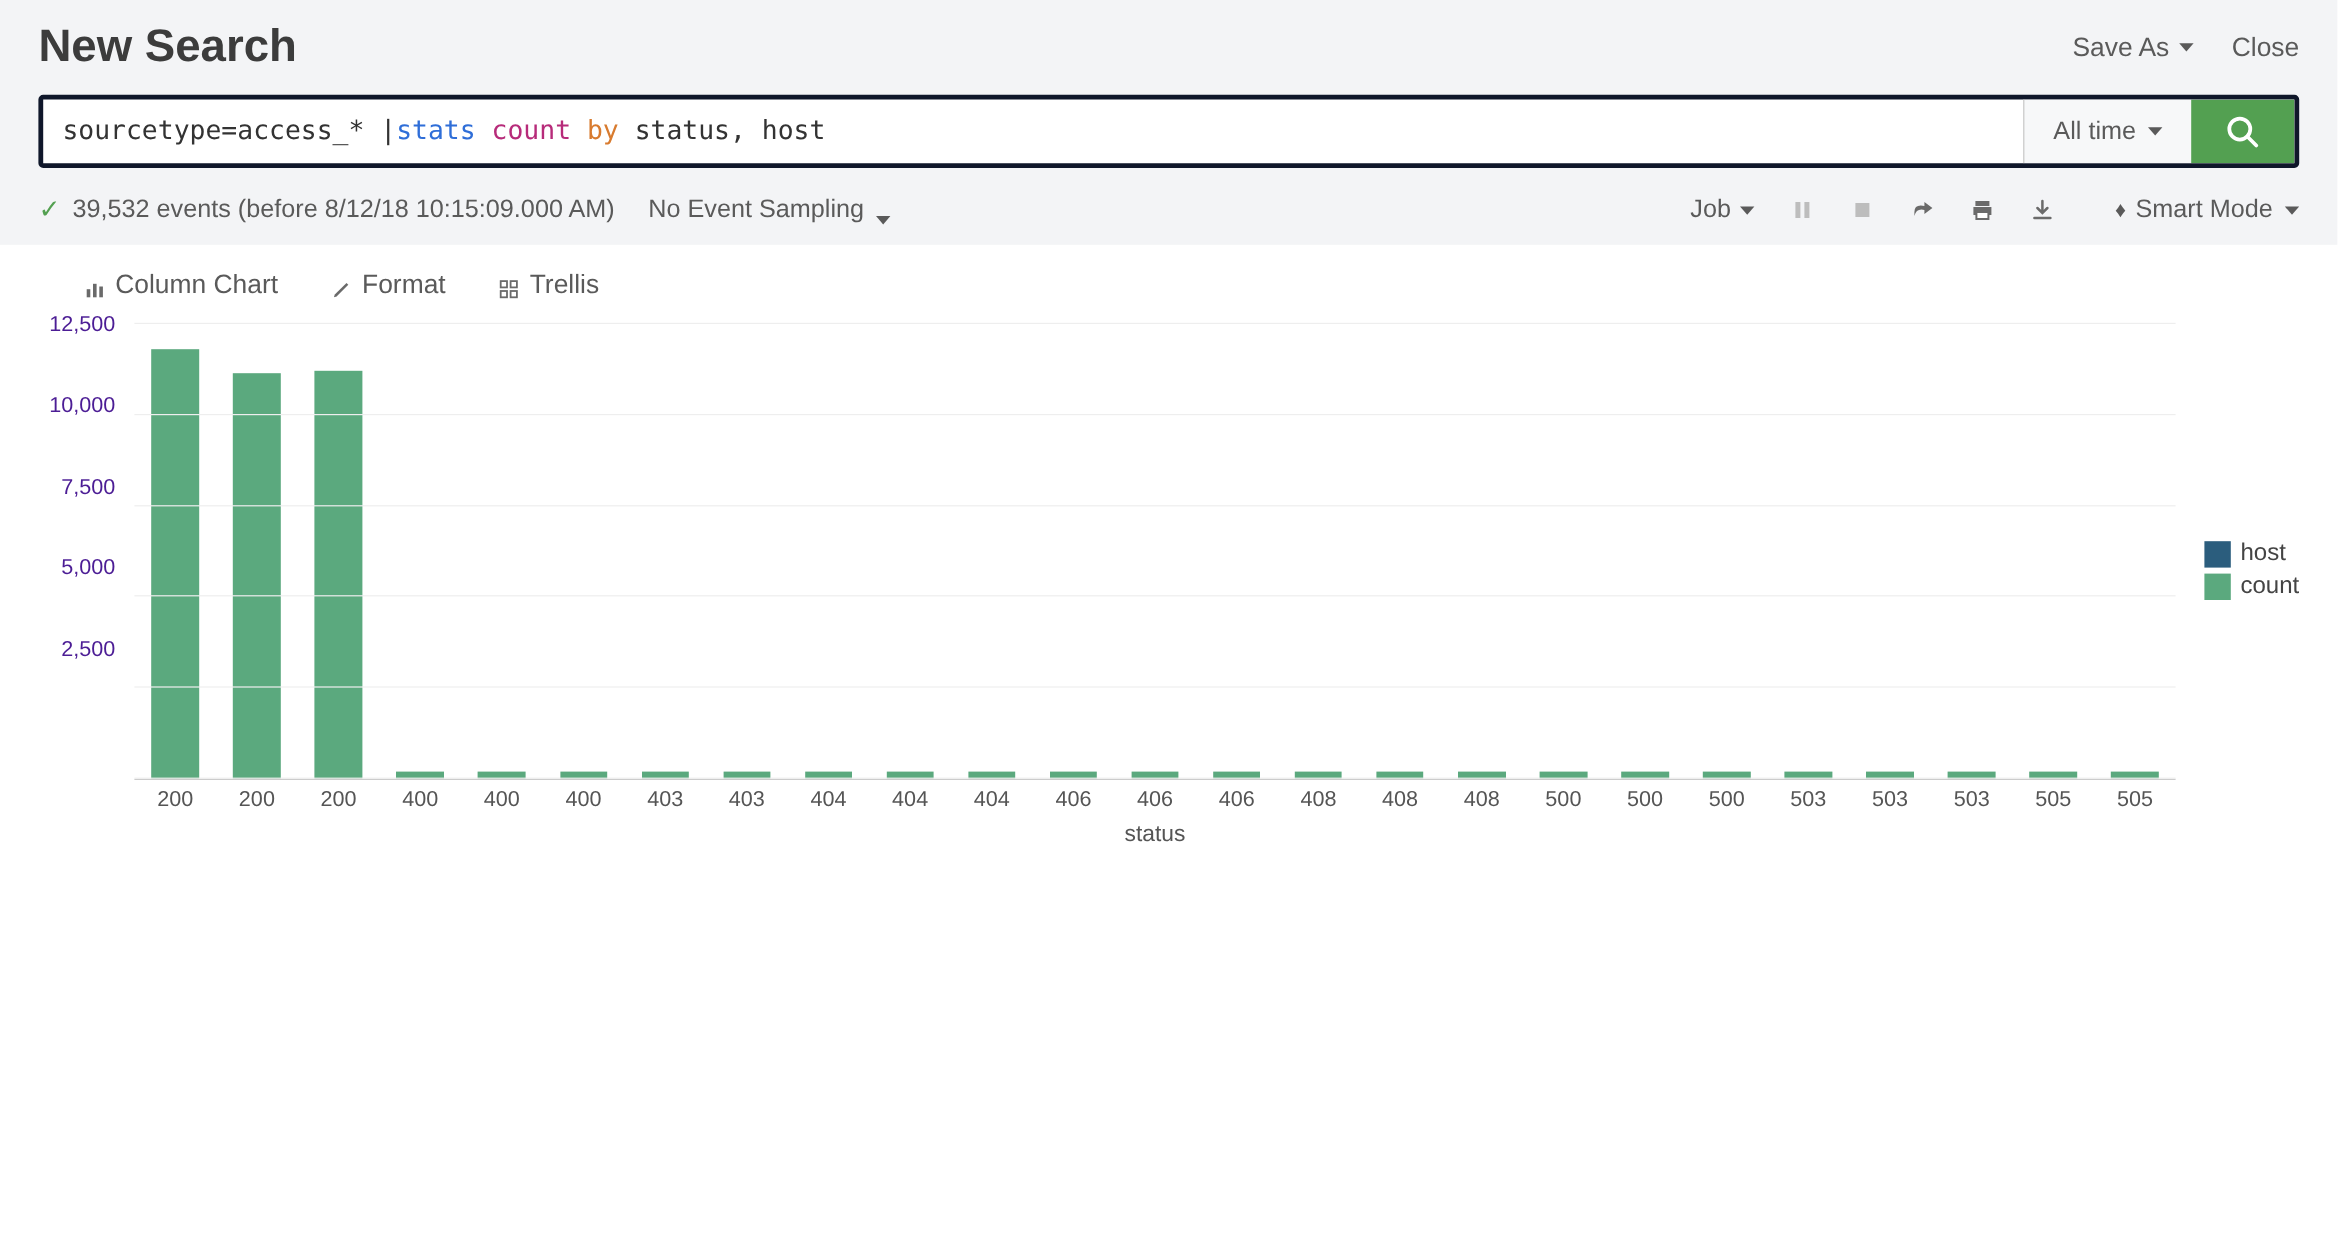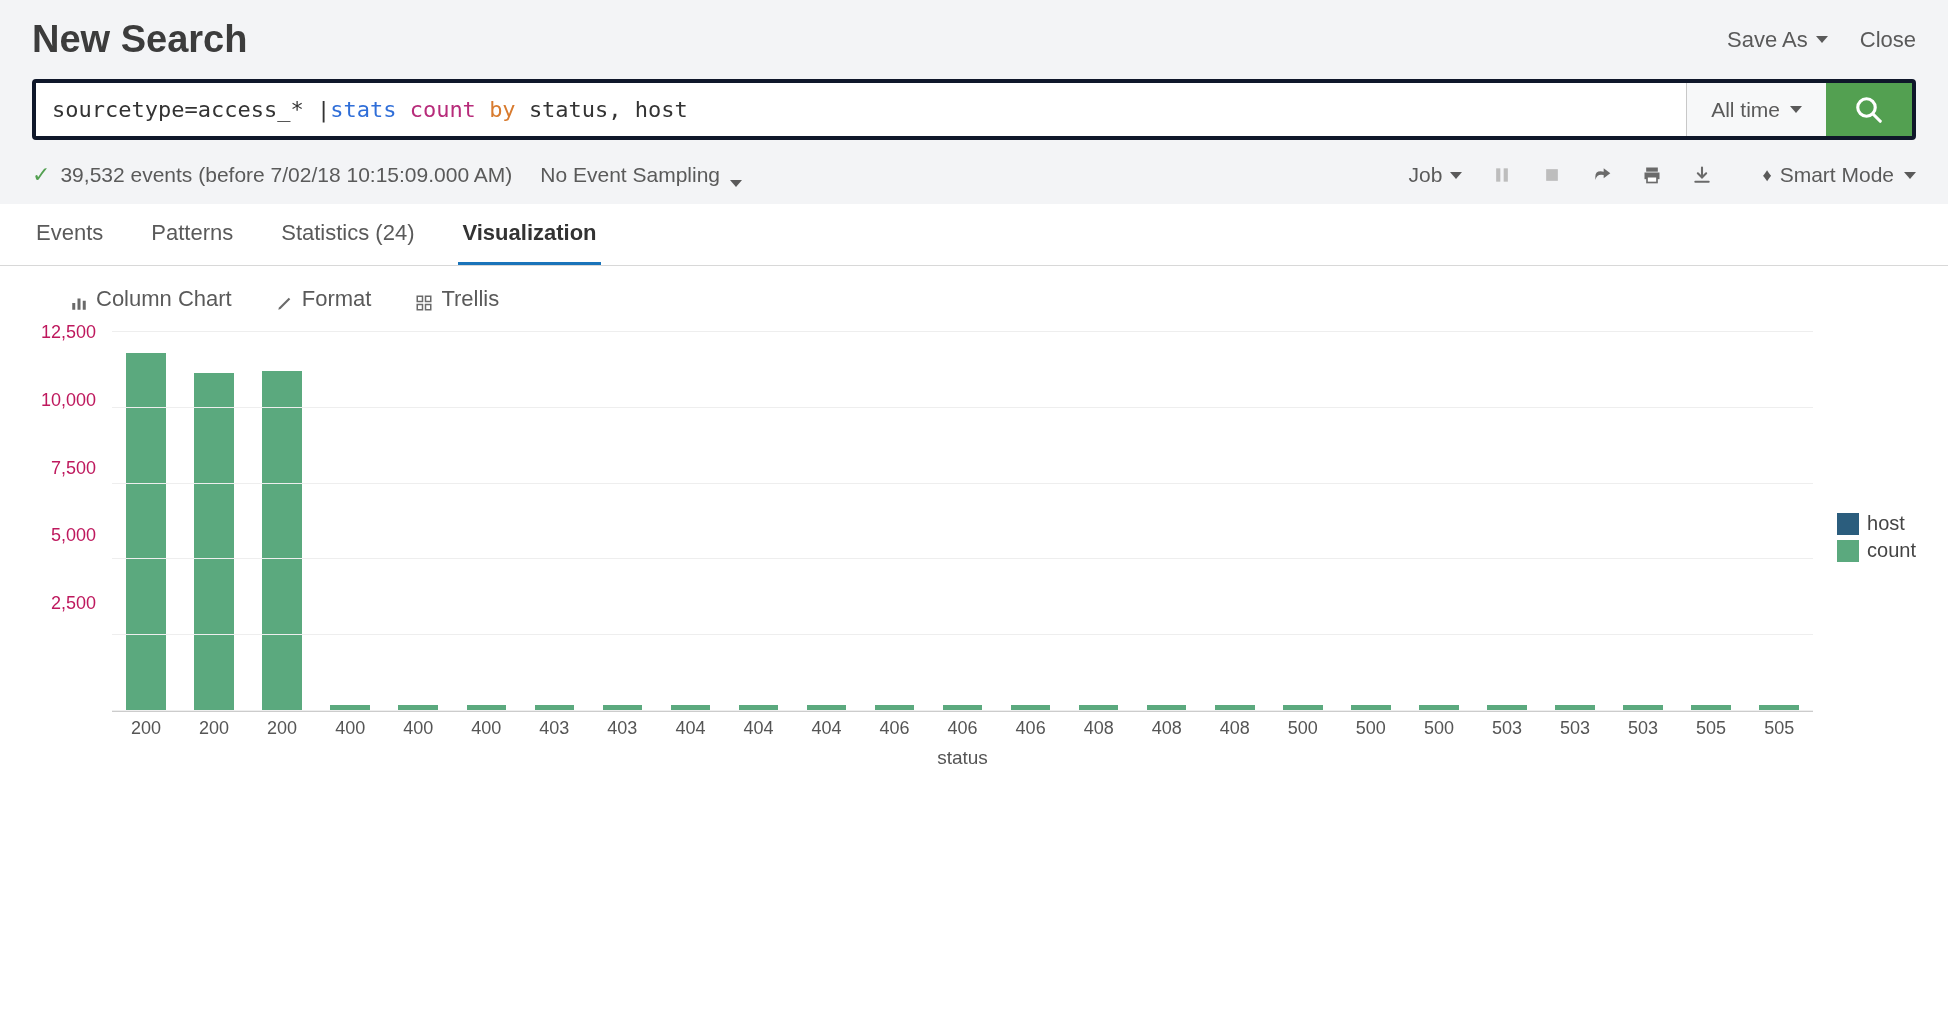--- a/index.html
+++ b/index.html
@@ -40,21 +40,21 @@
 .tab { padding: 16px 4px; font-size: 22px; color: #5a5a5a; cursor: pointer; border-bottom: 3px solid transparent; }
 .tab.active { color: #333; font-weight: 600; border-bottom-color: #1a74ba; }
 
 .viz-toolbar { display: flex; gap: 44px; padding: 20px 70px; font-size: 22px; color: #5a5a5a; }
 .viz-tool { display: flex; align-items: flex-end; gap: 8px; cursor: pointer; }
 .viz-tool svg { width: 18px; height: 18px; }
 
 .chart-wrap { display: flex; padding: 0 32px 30px 32px; align-items: flex-start; }
 .chart-area { flex: 1; position: relative; }
 .y-axis { position: absolute; left: 0; top: 0; bottom: 40px; width: 70px; }
-.y-tick { position: absolute; right: 8px; font-size: 18px; color: #be185d; transform: translateY(-50%); }
+.y-tick { position: absolute; right: 8px; font-size: 18px; color: #4c1d95; transform: translateY(-50%); }
 .plot { position: relative; margin-left: 80px; height: 380px; border-bottom: 1px solid #ccc; }
 .gridline { position: absolute; left: 0; right: 0; border-top: 1px solid #eee; }
 .bars { position: absolute; left: 0; right: 0; bottom: 0; top: 0; display: flex; align-items: flex-end; }
 .bar-slot { flex: 1; display: flex; justify-content: center; align-items: flex-end; height: 100%; position: relative; }
 .bar { width: 58%; background: #5ba97e; }
 .x-labels { margin-left: 80px; display: flex; }
 .x-label { flex: 1; text-align: center; font-size: 18px; color: #555; padding-top: 6px; }
 .x-title { text-align: center; font-size: 19px; color: #555; margin-top: 8px; margin-left: 80px; }
 
 .legend { margin-left: 24px; margin-top: 180px; }
@@ -91,21 +91,21 @@
         <svg viewBox="0 0 24 24">
             <circle cx="10" cy="10" r="7" fill="none" stroke="#fff" stroke-width="2.5"></circle>
             <line x1="15" y1="15" x2="21" y2="21" stroke="#fff" stroke-width="2.5" stroke-linecap="round"></line>
           </svg>
       </div>
     </div>
 
     <div class="status-row">
       <div class="status-left">
         <span class="checkmark">✓</span>
-        <span>39,532 events (before 7/02/18 10:15:09.000 AM)</span>
+        <span>39,532 events (before 8/12/18 10:15:09.000 AM)</span>
       </div>
       <div class="status-mid">
         <span>No Event Sampling</span>
         <span class="caret-down"></span>
       </div>
       <div class="status-spacer"></div>
       <div class="job-controls">
         <div class="job-dd">
           <span>Job</span>
           <span class="caret-down"></span>
@@ -140,26 +140,20 @@
         </div>
         <div class="smart-mode">
           <span class="bulb">♦</span>
           <span>Smart Mode</span>
           <span class="caret-down"></span>
         </div>
       </div>
     </div>
   </div>
 
-  <div class="tabs">
-    <div class="tab">Events</div>
-    <div class="tab">Patterns</div>
-    <div class="tab">Statistics (24)</div>
-    <div class="tab active">Visualization</div>
-  </div>
 
   <div class="viz-toolbar">
     <div class="viz-tool">
       <svg viewBox="0 0 24 24">
           <rect x="3" y="12" width="4" height="9" fill="#6a6a6a"></rect>
           <rect x="10" y="6" width="4" height="15" fill="#6a6a6a"></rect>
           <rect x="17" y="9" width="4" height="12" fill="#6a6a6a"></rect>
         </svg>
       <span>Column Chart</span>
     </div>

